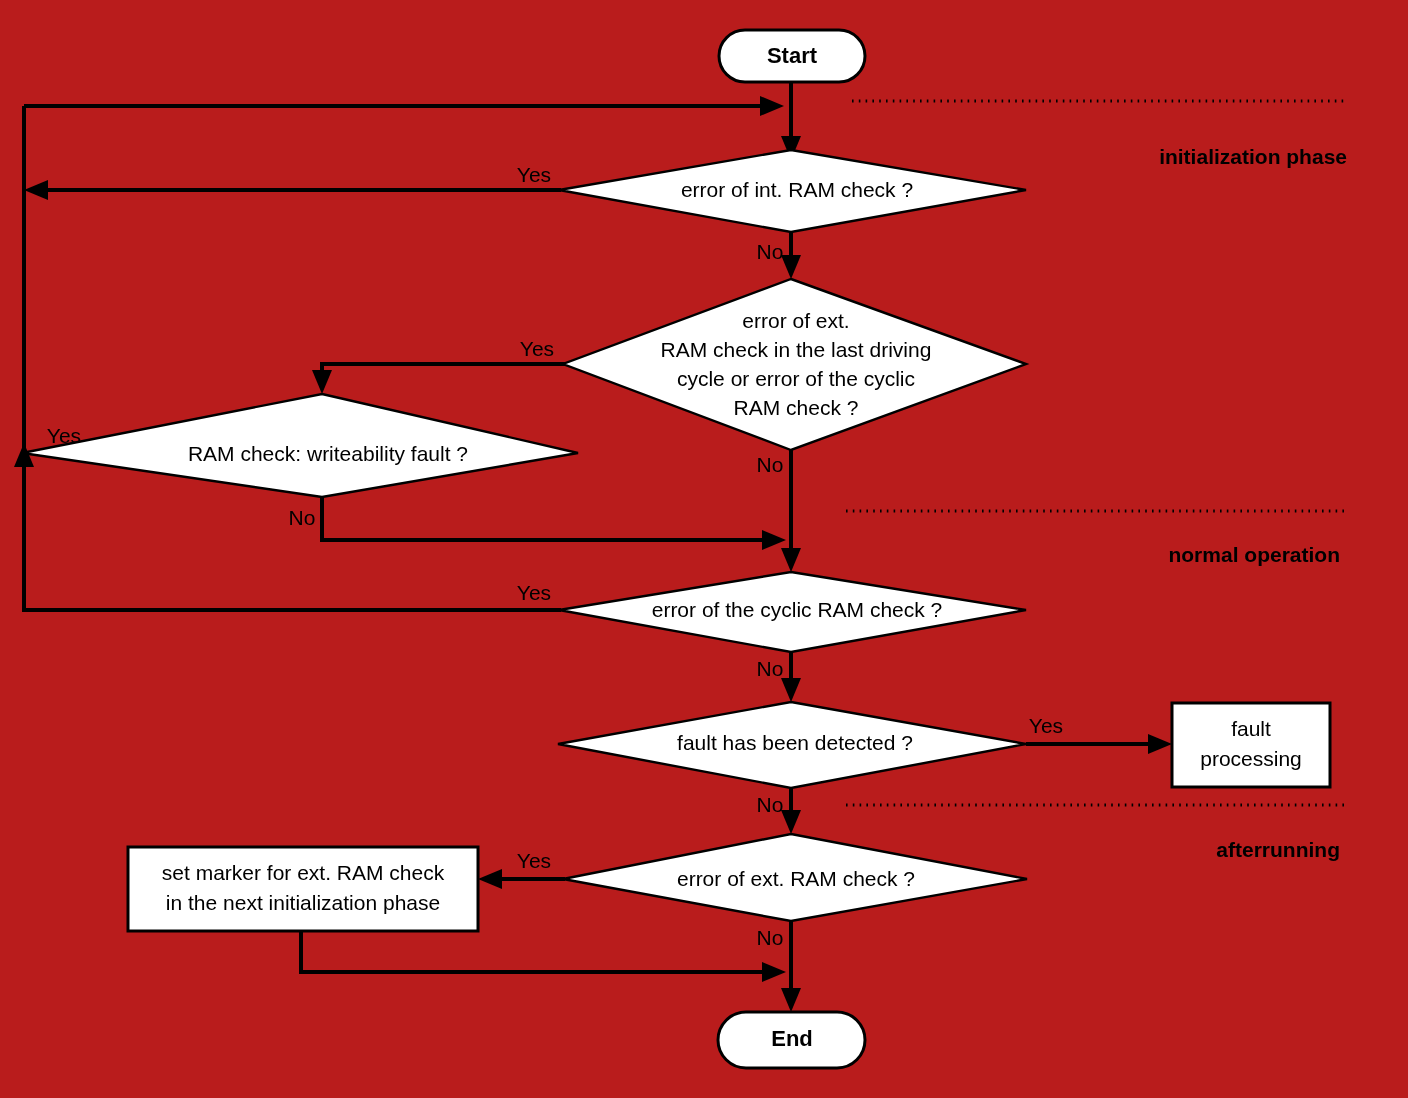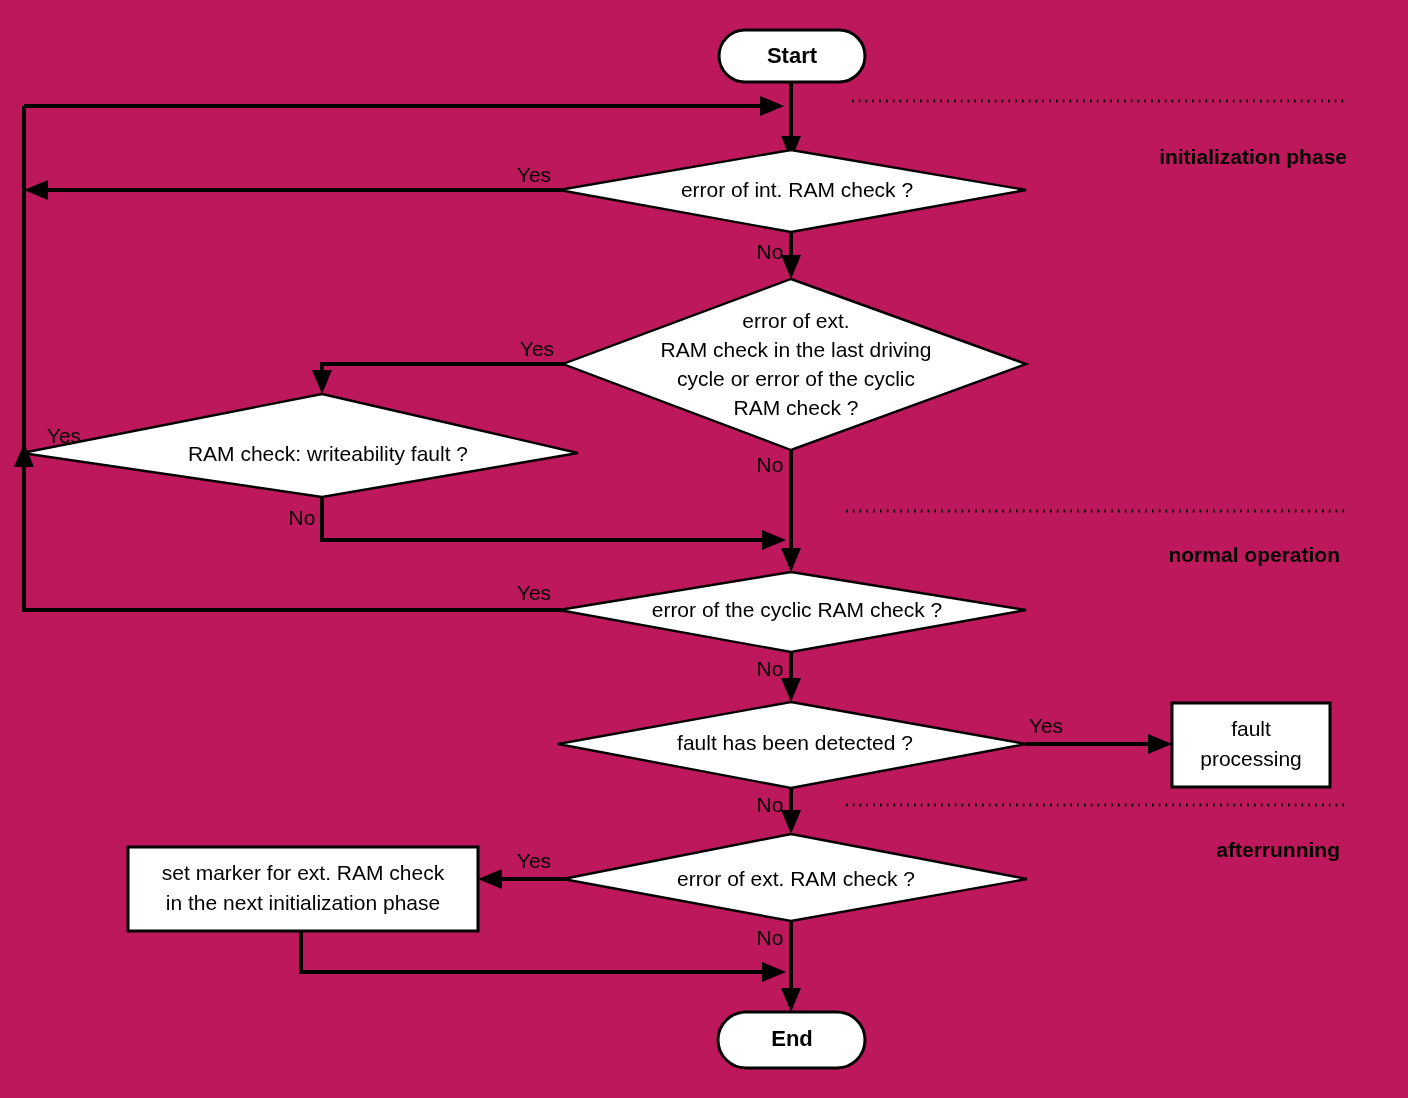--- a/index.html
+++ b/index.html
@@ -4,21 +4,21 @@
 <style>
   html, body {
     margin: 0;
     padding: 0;
     background: #ffffff;
   }
   #canvas-wrap {
     position: relative;
     width: 1408px;
     height: 1098px;
-    background: #be185d;
+    background: #b91c1c;
     font-family: "Liberation Sans", sans-serif;
   }
   svg#flow {
     display: block;
     width: 1408px;
     height: 1098px;
   }
   .shape {
     fill: #ffffff;
     stroke: #000000;

